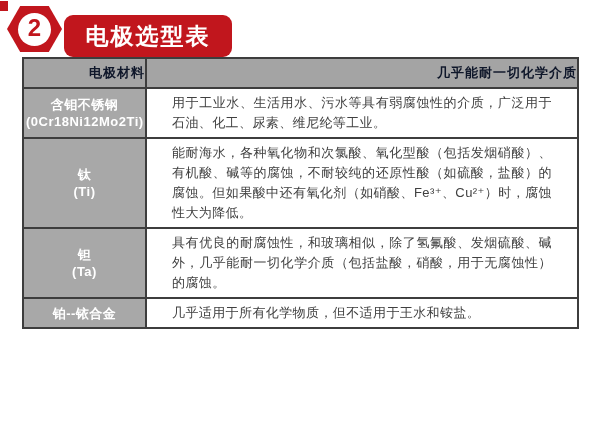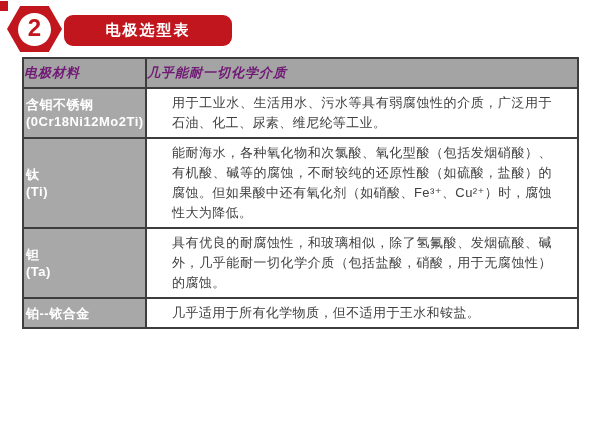--- a/index.html
+++ b/index.html
@@ -36,51 +36,50 @@
     width:33px;height:33px;
     background:#ffffff;border-radius:50%;
     display:flex;align-items:center;justify-content:center;
     color:var(--accent-red);
     font-size:24px;font-weight:bold;line-height:1;
     padding-bottom:2px;
   }
   
   .ribbon{
     position:absolute;left:64px;top:15px;
-    width:168px;height:31px;
+    width:168px;height:42px;
     background:var(--accent-red);
     border-radius:9px;
     display:flex;align-items:center;justify-content:center;
-    color:#ffffff;font-size:15px;font-weight:bold;
+    color:#ffffff;font-size:23px;font-weight:bold;
     letter-spacing:2px;
   }
   
   table.sel-table{
     position:absolute;left:22px;top:57px;
     width:557px;
     border-collapse:collapse;
     table-layout:fixed;
   }
   .sel-table th,.sel-table td{
     border:2px solid var(--border-dark);
   }
   .sel-table th{
     background:var(--header-gray);
-    color:#701a75;
+    color:#0f172a;
     font-size:13px;font-weight:bold;
-    height:30px;text-align:left;
+    height:30px;text-align:right;
     letter-spacing:1px;
-    font-style:italic;
   }
   .sel-table th.col-material{width:123px;}
   td.mat{
     background:var(--cell-gray);
     color:#ffffff;
     font-size:13px;font-weight:bold;
-    text-align:left;vertical-align:middle;
+    text-align:center;vertical-align:middle;
     line-height:17px;
     padding:4px 2px;
     letter-spacing:0.5px;
   }
   td.desc{
     background:#ffffff;
     color:var(--body-text);
     font-size:13px;
     line-height:20px;
     padding:4px 25px;

